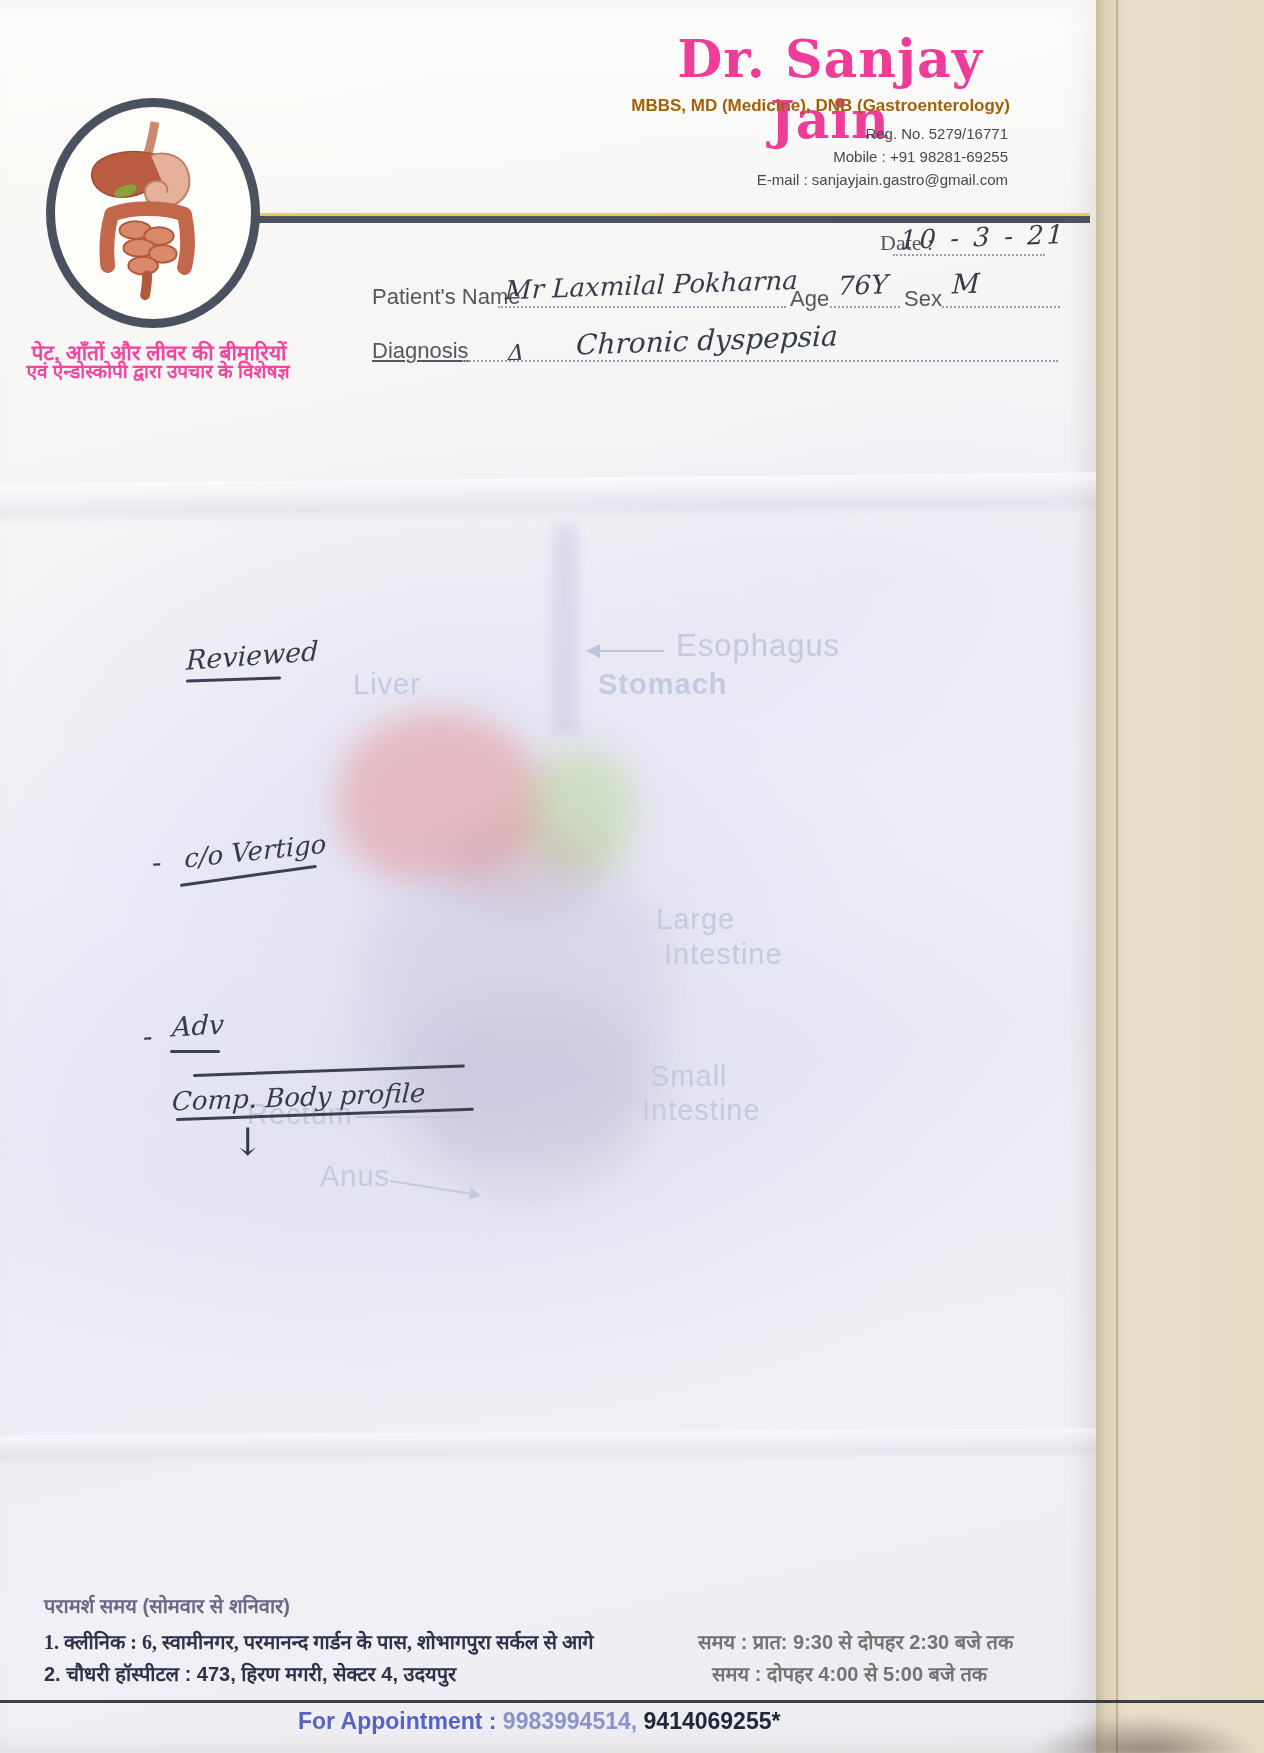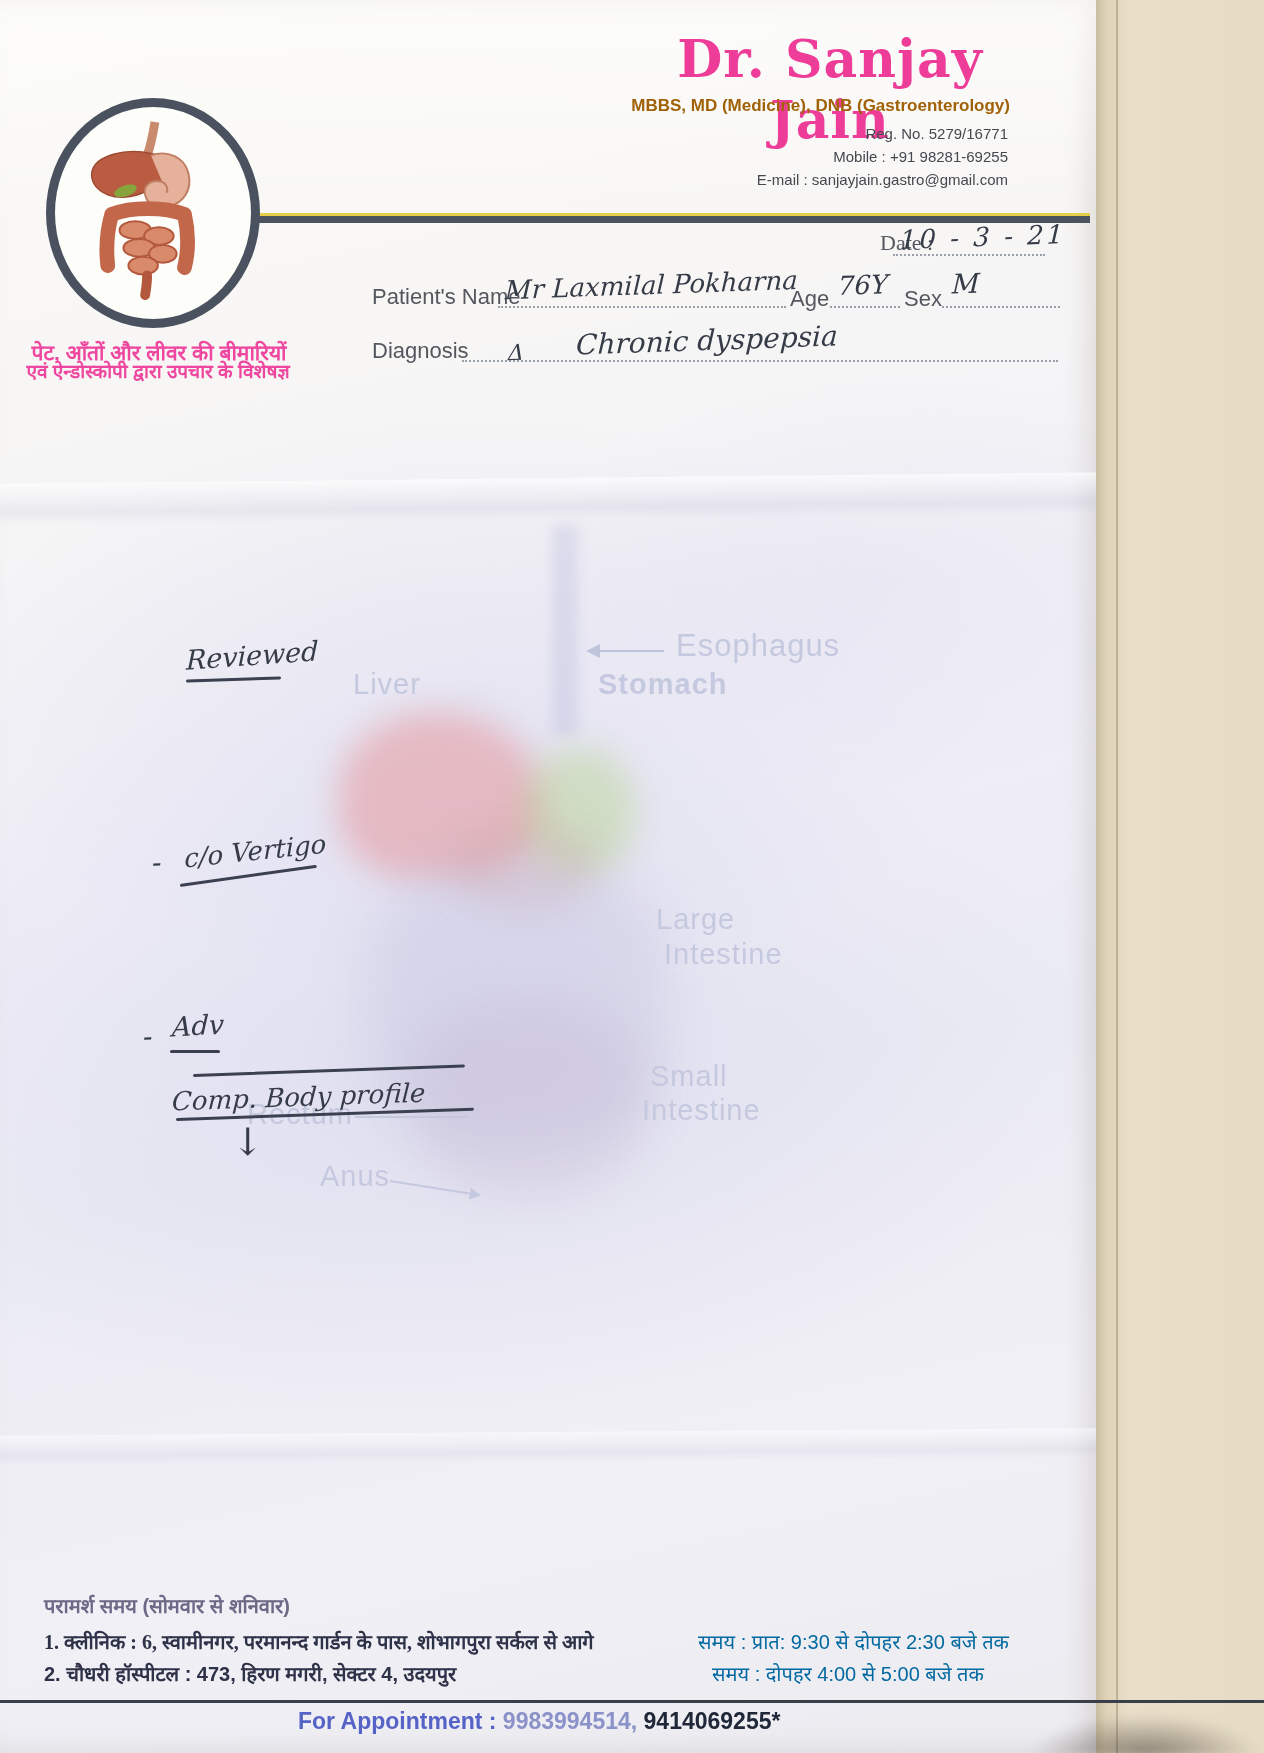--- a/index.html
+++ b/index.html
@@ -61,21 +61,21 @@
   .wm-arrow-left .shaft{position:absolute;left:12px;top:6px;width:66px;height:2px;background:#bfc5db;}
   .wm-arrow-left .head{position:absolute;left:0;top:0;width:0;height:0;
     border-top:7px solid transparent;border-bottom:7px solid transparent;border-right:14px solid #bfc5db;}
   .anus-line{transform:rotate(9deg);transform-origin:left center;}
   .anus-head{position:absolute;right:-10px;top:-5px;width:0;height:0;
     border-top:6px solid transparent;border-bottom:6px solid transparent;border-left:11px solid #c4c9df;}
 
   
   .foot-heading{position:absolute;left:44px;top:1592px;font-size:20px;font-weight:bold;color:#6c6886;}
   .foot-item{position:absolute;font-size:20px;font-weight:bold;color:#2e3248;}
-  .foot-time{position:absolute;font-size:20px;font-weight:normal;color:#0369a1;}
+  .foot-time{position:absolute;font-size:20px;font-weight:bold;color:#737373;}
   .foot-rule{position:absolute;left:0;top:1700px;width:1264px;height:3px;background:#3a3f49;}
   .appt{position:absolute;left:298px;top:1708px;font-size:23px;font-weight:bold;}
   .appt .lbl{color:#5663c6;}
   .appt .n1{color:#8a92c9;}
   .appt .n2{color:#202738;}
 </style>
 </head>
 <body>
 
 <div id="canvas">
@@ -153,21 +153,21 @@
   <div class="plabel" style="left:372px;top:284px;">Patient's Name</div>
   <div class="dots" style="left:498px;top:306px;width:288px;"></div>
   <div class="hand" style="left:505px;top:270px;font-size:26px;">Mr Laxmilal Pokharna</div>
   <div class="plabel" style="left:790px;top:286px;">Age</div>
   <div class="dots" style="left:830px;top:306px;width:70px;"></div>
   <div class="hand" style="left:838px;top:270px;font-size:26px;">76Y</div>
   <div class="plabel" style="left:904px;top:286px;">Sex</div>
   <div class="dots" style="left:942px;top:306px;width:118px;"></div>
   <div class="hand" style="left:952px;top:268px;font-size:27px;">M</div>
 
-  <div class="plabel" style="left:372px;top:338px;">Diagnosis</div>
+  <div class="plabel" style="left:372px;top:338px;text-decoration:underline;">Diagnosis</div>
   <div class="dots" style="left:462px;top:360px;width:596px;"></div>
   <div class="hand" style="left:508px;top:340px;font-size:22px;">Δ</div>
   <div class="hand" style="left:576px;top:324px;font-size:28px;">Chronic dyspepsia</div>
 
   <div class="hand" style="left:186px;top:640px;font-size:27px;transform:rotate(-4deg) skewX(-5deg);">Reviewed</div>
   <div class="hand-line" style="left:186px;top:678px;width:95px;transform:rotate(-2deg);"></div>
 
   <div class="hand" style="left:152px;top:846px;font-size:28px;">-</div>
   <div class="hand" style="left:184px;top:836px;font-size:26px;transform:rotate(-6deg) skewX(-5deg);">c/o Vertigo</div>
   <div class="hand-line" style="left:180px;top:884px;width:138px;transform:rotate(-8deg);transform-origin:left center;"></div>

